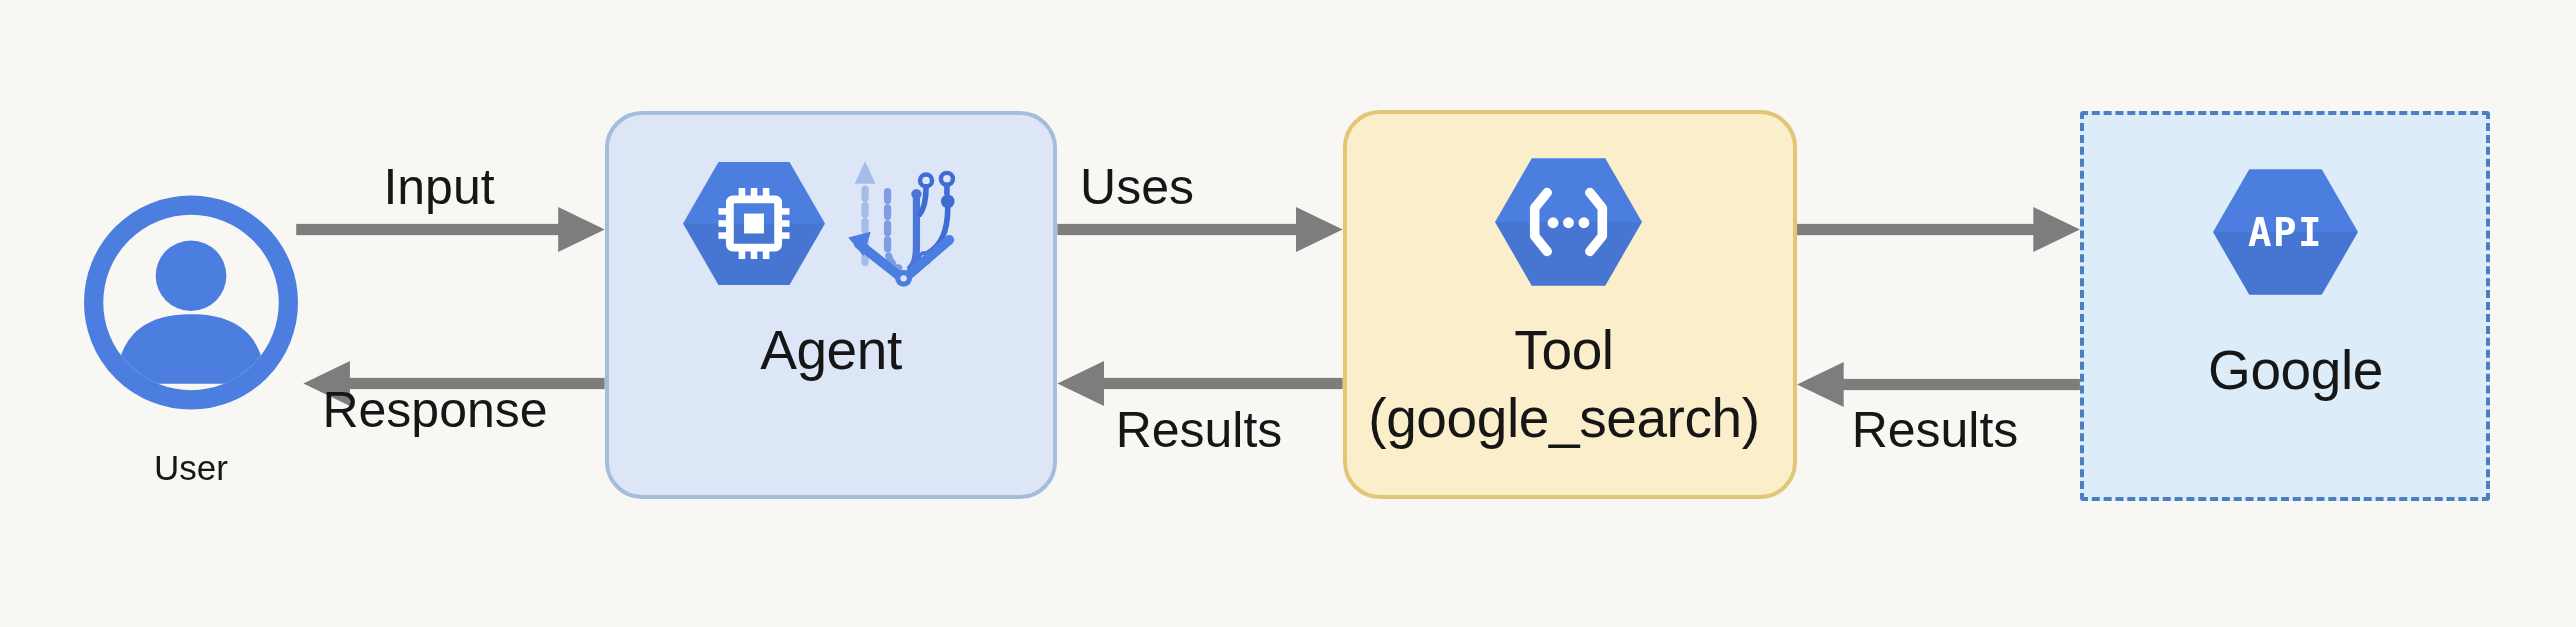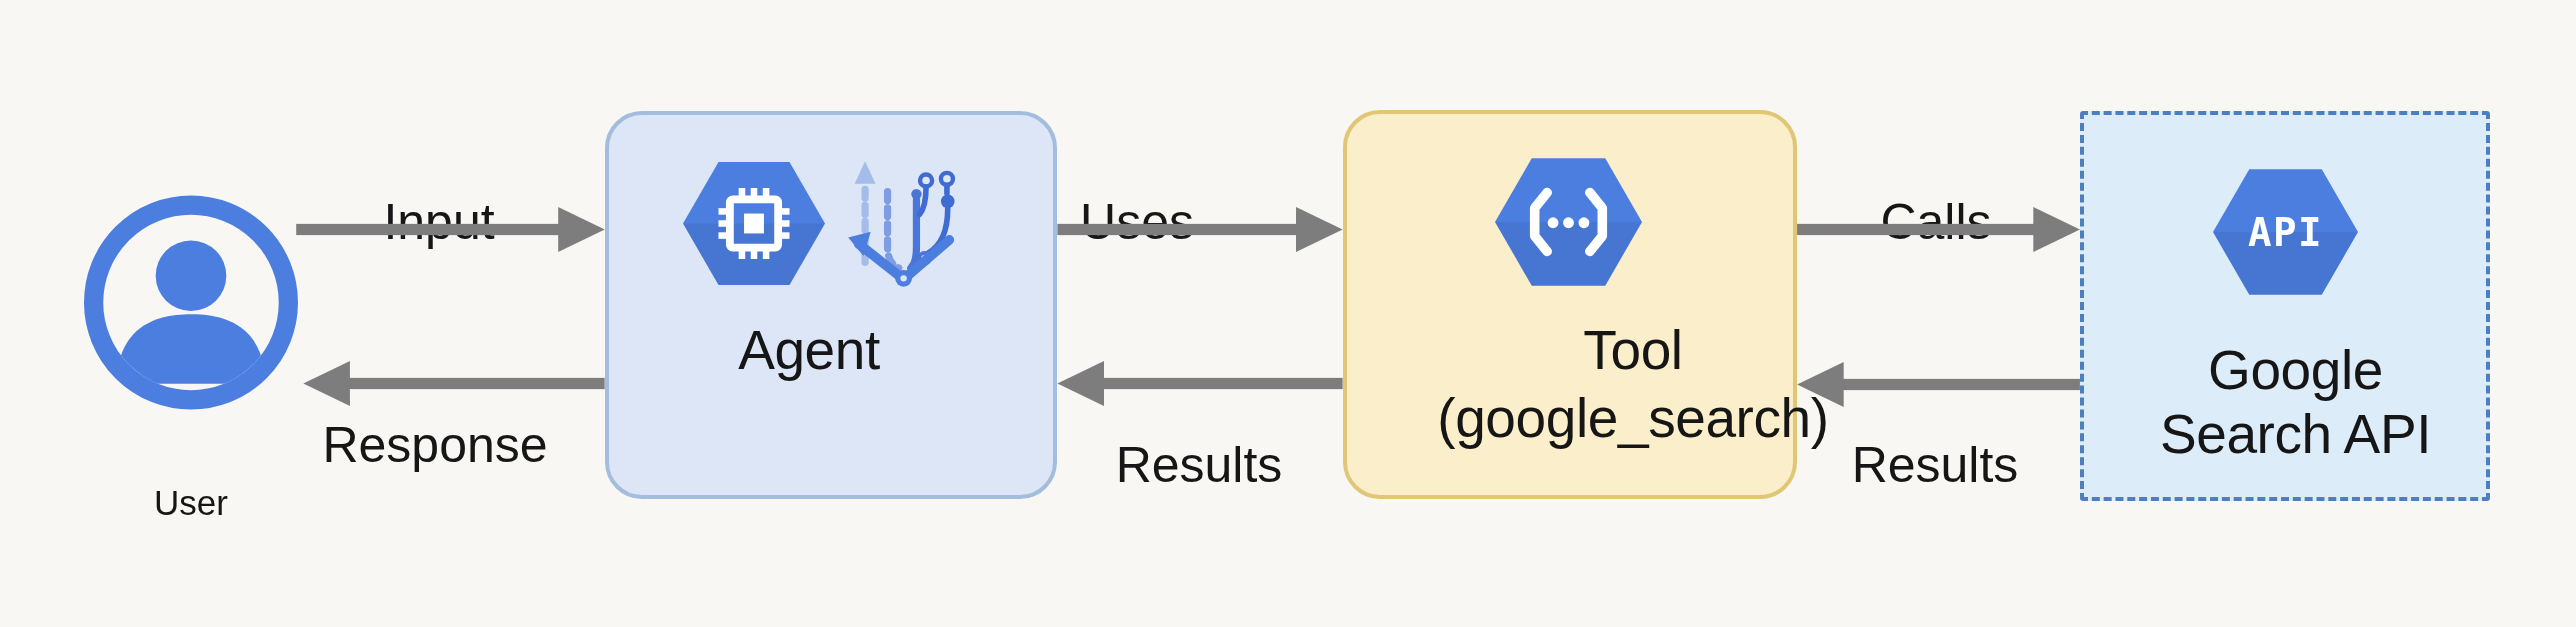--- a/index.html
+++ b/index.html
@@ -14,21 +14,21 @@
   .canvas{position:relative; width:2576px; height:628px; background:var(--bg); overflow:hidden;}
   .abs{position:absolute;}
   .node-box{position:absolute; box-sizing:border-box;}
   .agent-box{left:605px; top:111px; width:452px; height:388px;
     background:var(--agent-fill); border:4.8px solid var(--agent-border); border-radius:37px;}
   .tool-box{left:1343px; top:110px; width:454px; height:389px;
     background:var(--tool-fill); border:4.8px solid var(--tool-border); border-radius:37px;}
   .api-box{left:2080px; top:111px; width:410px; height:390px;
     background:var(--api-fill); border:4.8px dashed var(--api-border); border-radius:3.2px;}
   .label{position:absolute; text-align:center; color:var(--text);
-    font-size:50px; line-height:53px; white-space:nowrap;margin-top:35px;}
+    font-size:50px; line-height:53px; white-space:nowrap;}
   .box-text{position:absolute; text-align:center; color:var(--text);
     font-size:55px; line-height:68px; letter-spacing:-0.4px;}
   .box-text .line{white-space:nowrap;}
   .api-text{line-height:64px;}
   svg{position:absolute; display:block;}
   .shaft{fill:var(--arrow);}
   .head{fill:var(--arrow);}
 </style>
 </head>
 <body>
@@ -98,21 +98,21 @@
       <circle cx="125" cy="54" r="8.5" fill="#3f6cd2" stroke="none"></circle>
       <path d="M125,63 Q125,105 100,119" stroke="#3f6cd2" stroke-width="7"></path>
       <circle cx="96" cy="125" r="6.5" stroke="#4a76d8" stroke-width="5"></circle>
       <path d="M14,107 L70,151 L127,102" stroke="var(--icon-blue)" stroke-width="12"></path>
       <polygon points="1,99 29,92 20,122" fill="var(--icon-blue)" stroke="none"></polygon>
       <circle cx="70" cy="150" r="10.5" fill="var(--icon-blue)" stroke="none"></circle>
       <circle cx="70" cy="150" r="4" fill="var(--agent-fill)" stroke="none"></circle>
     </g>
   </svg>
 
-  <div class="box-text" style="left:583px; top:316px; width:452px;">
+  <div class="box-text" style="left:605px; top:316px; width:452px;">
     <div class="line">Agent</div>
   </div>
 
   <div class="label" style="left:1016px; top:161px; width:242px;">Uses</div>
   <svg viewBox="0 0 355 56" style="left:1057px;top:207px;width:286px;height:45px;">
     <rect class="shaft" x="0" y="21" width="303" height="14"></rect>
     <polygon class="head" points="297,0 355,28 297,56"></polygon>
   </svg>
 
   <svg viewBox="0 0 355 56" style="left:1057px;top:361px;width:286px;height:45px;">
@@ -130,26 +130,25 @@
       <path d="M35.5,25 L27,35.5 L27,54.5 L35.5,65"></path>
       <path d="M64.5,25 L73,35.5 L73,54.5 L64.5,65"></path>
     </g>
     <g fill="#fff">
       <circle cx="39.5" cy="45.5" r="3.7"></circle>
       <circle cx="50" cy="45.5" r="3.7"></circle>
       <circle cx="60.5" cy="45.5" r="3.7"></circle>
     </g>
   </svg>
 
-  <div class="box-text" style="left:1343px; top:316px; width:542px;padding-left:19px;">
+  <div class="box-text" style="left:1274px; top:316px; width:542px;padding-left:19px;">
     <div class="line">Tool</div>
     <div class="line">(google_search)</div>
   </div>
 
-  <div class="label" style="left:1815px; top:161px; width:242px;">Calls</div>
   <svg viewBox="0 0 352 56" style="left:1797px;top:207px;width:283px;height:45px;">
     <rect class="shaft" x="0" y="21" width="300" height="14"></rect>
     <polygon class="head" points="294,0 352,28 294,56"></polygon>
   </svg>
 
   <svg viewBox="0 0 352 56" style="left:1797px;top:362px;width:283px;height:45px;">
     <rect class="shaft" x="52" y="21" width="300" height="14"></rect>
     <polygon class="head" points="58,0 0,28 58,56"></polygon>
   </svg>
   <div class="label" style="left:1814px; top:404px; width:242px;">Results</div>
@@ -157,17 +156,16 @@
   <div class="node-box api-box"></div>
 
   <svg viewBox="0 0 100 90" style="left:2213px;top:165px;width:145px;height:134px;">
     <polygon points="25,1.7 75,1.7 100,45 75,88.3 25,88.3 0,45" fill="var(--icon-blue)"></polygon>
     <polygon points="0,45 100,45 75,88.3 25,88.3" fill="#000" opacity="0.06"></polygon>
     <text x="50" y="54.5" text-anchor="middle" fill="#ffffff" style="font-family:'DejaVu Sans Mono', monospace; font-weight:bold; font-size:27px; letter-spacing:1px;">API</text>
   </svg>
 
   <div class="box-text api-text" style="left:2080px; top:338px; width:431px;">
     <div class="line">Google</div>
-    <div class="line">Search API</div>
   </div>
 
 </div>
 
 
 </body></html>

